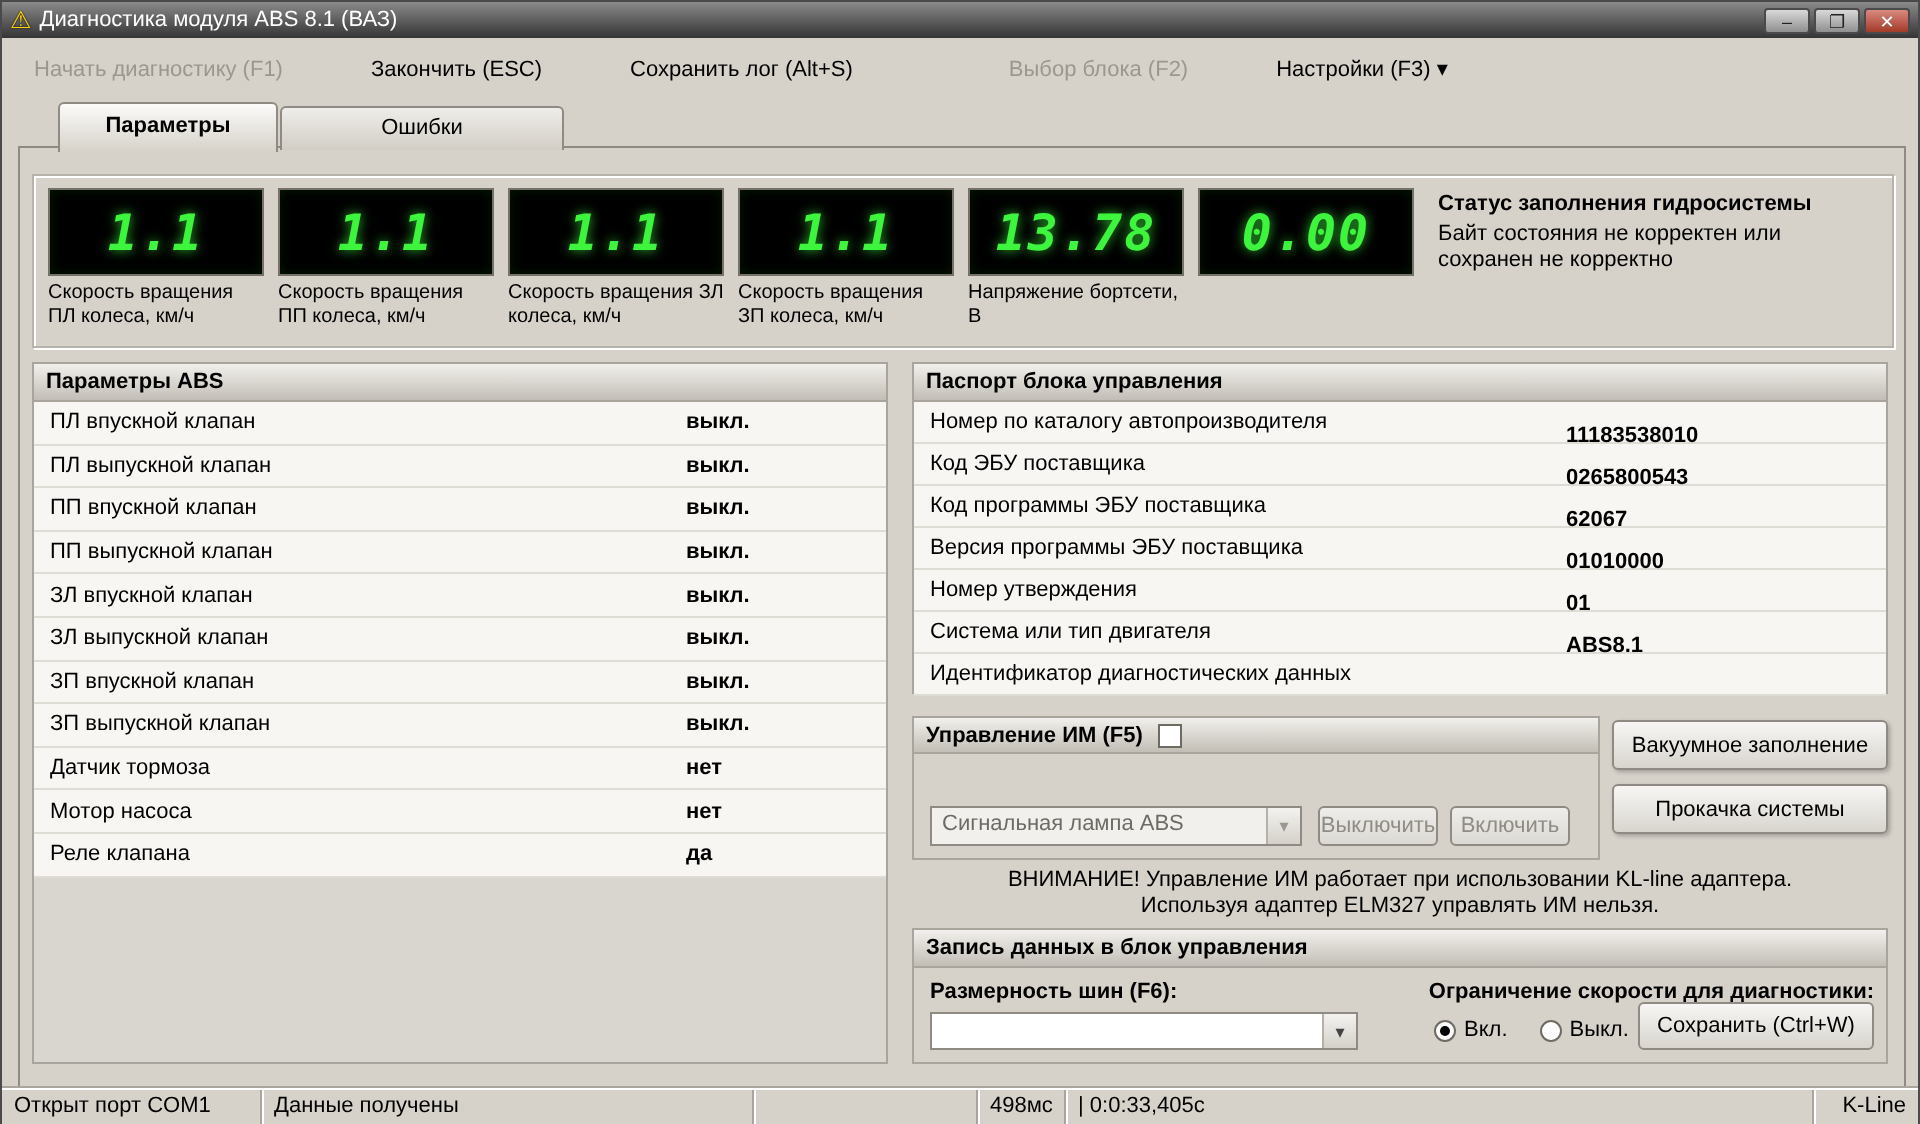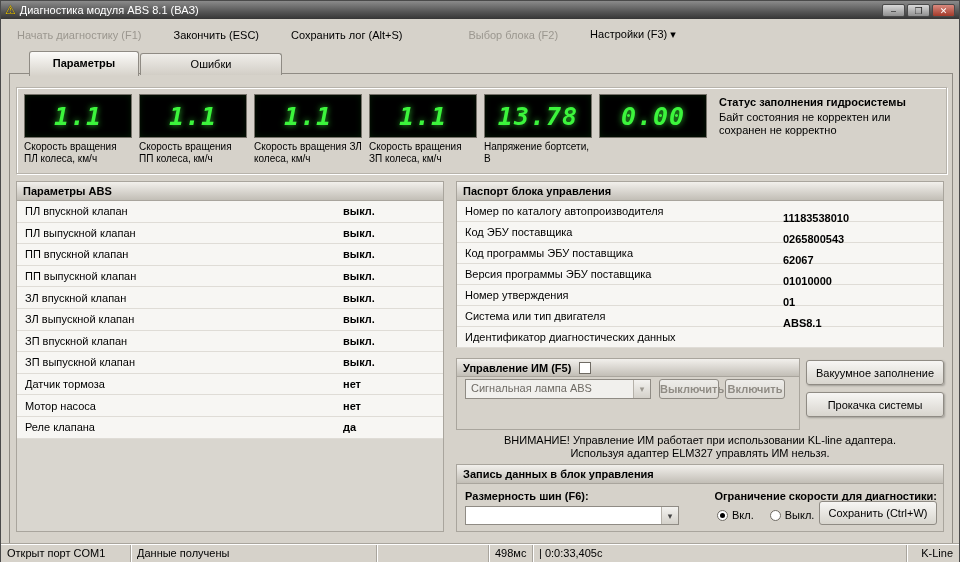--- a/index.html
+++ b/index.html
@@ -12,21 +12,21 @@
     background:linear-gradient(180deg,#8b8b8b,#5a5a5a 55%,#353535); display:flex; align-items:center; padding:0 4px; }
   .title-icon { color:#ffd400; font-size:12px; line-height:12px; margin-right:4px; text-shadow:0 0 1px #000; }
   .title-text { color:#fff; font-size:11px; }
   .win-buttons { margin-left:auto; display:flex; gap:2px; }
   .win-btn { width:23px; height:13px; font-size:9px; line-height:12px; text-align:center;
     background:linear-gradient(#d9d9d9,#8f8f8f); border:1px solid #4a4a4a; color:#222; border-radius:2px; cursor:default; }
   .win-btn.close { background:linear-gradient(#d98a7f,#a33a2a); color:#fff; }
 
   
   .menubar { position:absolute; left:0; top:18px; width:100%; height:31px; display:flex; align-items:center;
-    padding:0 16px; gap:32px; background:#d6d2ca; }
+    padding:0 16px; gap:44px; background:#d6d2ca; }
   .menu-item { white-space:nowrap; cursor:default; }
   .menu-item.disabled { color:#9b978f; }
   .menu-item.gap { margin-left:34px; }
 
   
   .tabs { position:absolute; left:8px; top:50px; width:944px; height:24px; z-index:5; }
   .tab { position:absolute; top:2px; height:22px; line-height:21px; text-align:center;
     background:linear-gradient(#efedе9,#d2cec6); background:linear-gradient(#efede9,#d2cec6);
     border:1px solid #8f8b84; border-bottom:none; border-radius:3px 3px 0 0; cursor:default; }
   .tab.active { top:0; height:25px; line-height:23px; font-weight:bold;
@@ -66,34 +66,34 @@
   .pval { font-weight:bold; }
   .left-panel .pval { width:92px; }
   .passport-panel .pval { width:152px;margin-top:13px; }
 
   
   .im-group { position:absolute; left:446px; top:284px; width:344px; height:72px;
     border:1px solid #a9a59d; background:#d6d2ca; }
   .im-header { height:18px; display:flex; align-items:center; padding:0 6px; font-weight:bold;
     background:linear-gradient(#f2f0ec,#c2beb6); border-bottom:1px solid #a9a59d; }
   .checkbox { width:12px; height:12px; background:#fff; border:1px solid #6f6b64; margin-left:8px; }
-  .im-controls { display:flex; padding:2px 8px 0 8px; }
+  .im-controls { display:flex; padding:26px 8px 0 8px; }
 
   .combo { display:inline-flex; align-items:stretch; height:20px; background:#fff; border:1px solid #8f8b84; }
   .combo-text { flex:1; padding:2px 5px 0 5px; white-space:nowrap; overflow:hidden; }
   .combo-btn { width:17px; background:linear-gradient(#f3f2ef,#d4d1ca); border-left:1px solid #b5b1a9;
     text-align:center; line-height:18px; font-size:9px; color:#444; }
   .combo.disabled { background:#f1f0ed; }
   .combo.disabled .combo-text { color:#6e6a64; }
   .combo.disabled .combo-btn { color:#9b978f; }
   .im-combo { width:186px; margin-right:8px; }
 
   .btn { font-family:"Liberation Sans",sans-serif; font-size:11px; color:#000;
     background:linear-gradient(#f7f6f4,#d8d5ce); border:1px solid #8f8b84; border-radius:3px; cursor:default; }
-  .btn.disabled { color:#908c85; background:linear-gradient(#eeedea,#dcd9d3);font-weight:bold; }
+  .btn.disabled { color:#908c85; background:linear-gradient(#eeedea,#dcd9d3); }
   .im-btn { width:60px; height:20px; margin-right:6px; }
 
   .side-btn { position:absolute; width:138px; height:25px; box-shadow:1px 1px 2px rgba(0,0,0,.25); }
   #btn-vacuum { left:796px; top:286px; }
   #btn-bleed  { left:796px; top:318px; }
 
   .warning { position:absolute; left:446px; top:360px; width:488px; text-align:center;
     font-size:11px; line-height:13px; }
 
   

